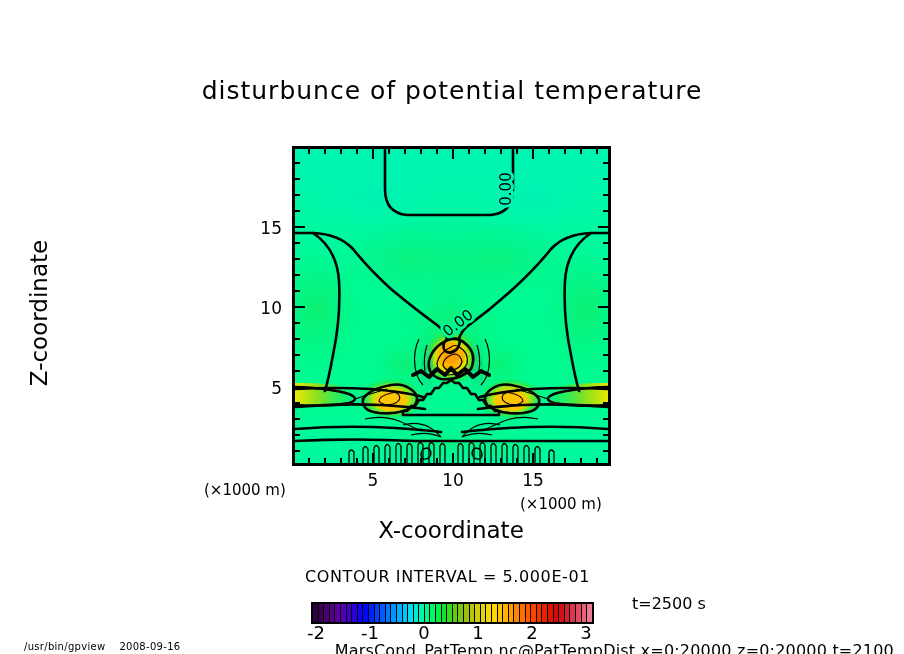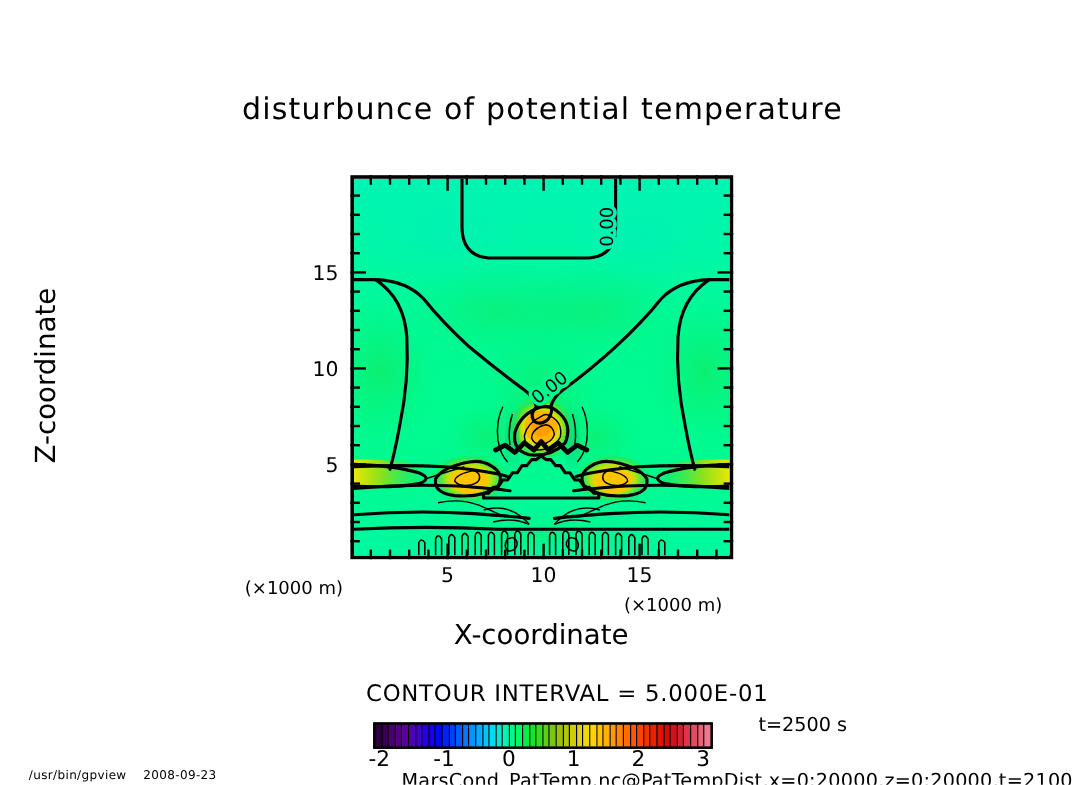--- a/index.html
+++ b/index.html
@@ -95,21 +95,21 @@
     white-space: nowrap;
   }
   #unit-left  { left: 204px; top: 481px; }
   #unit-right { left: 520px; top: 495px; }
 
   
   #contour-interval-text {
     position: absolute;
     left: 305px;
     top: 567px;
-    font-size: 19px;
+    font-size: 16px;
     letter-spacing: 0.6px;
     white-space: nowrap;
   }
   #colorbar {
     position: absolute;
     left: 311px;
     top: 602px;
     width: 279px;
     height: 18px;
     border: 2px solid #000000;
@@ -511,15 +511,15 @@
 <div class="cb-tick-label" style="left:404px; top:622px;">0</div>
 <div class="cb-tick-label" style="left:458px; top:622px;">1</div>
 <div class="cb-tick-label" style="left:512px; top:622px;">2</div>
 <div class="cb-tick-label" style="left:566px; top:622px;">3</div>
 
 <div id="time-label">t=2500 s</div>
 
 <div id="footer-left">
   <span>/usr/bin/gpview</span>
   &nbsp;&nbsp;
-  <span>2008-09-23</span>
+  <span>2008-09-16</span>
 </div>
 <div id="footer-right">MarsCond_PatTemp.nc@PatTempDist,x=0:20000,z=0:20000,t=2100</div>
 
 </body></html>

